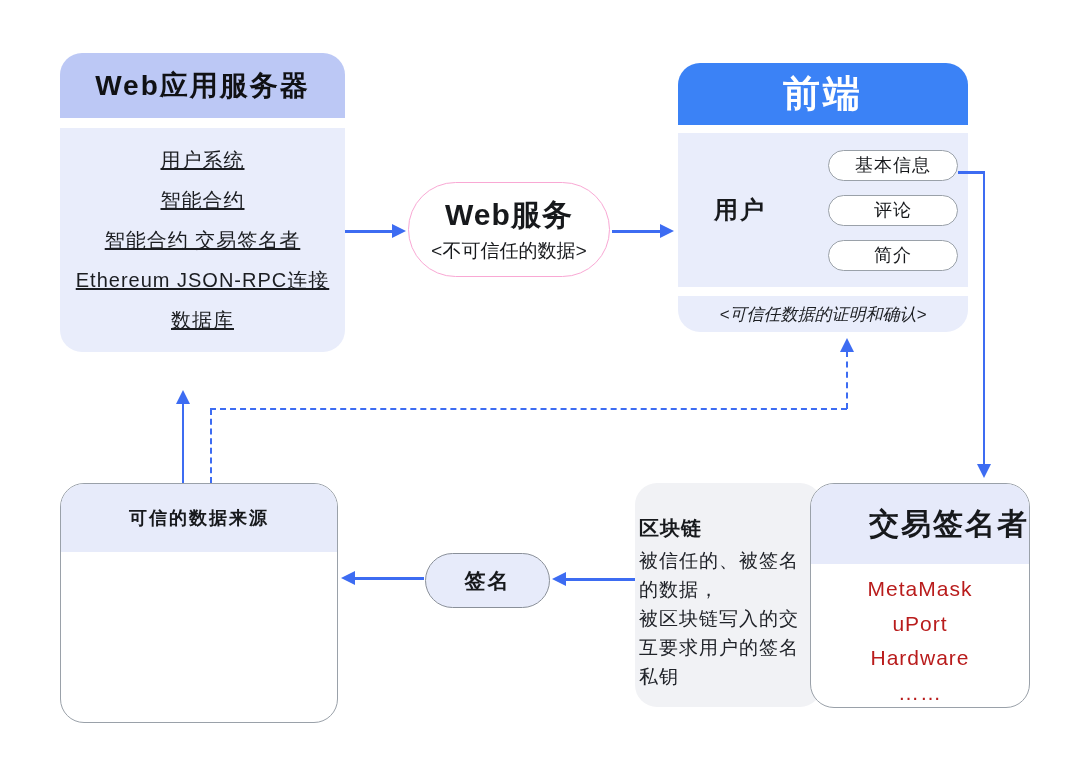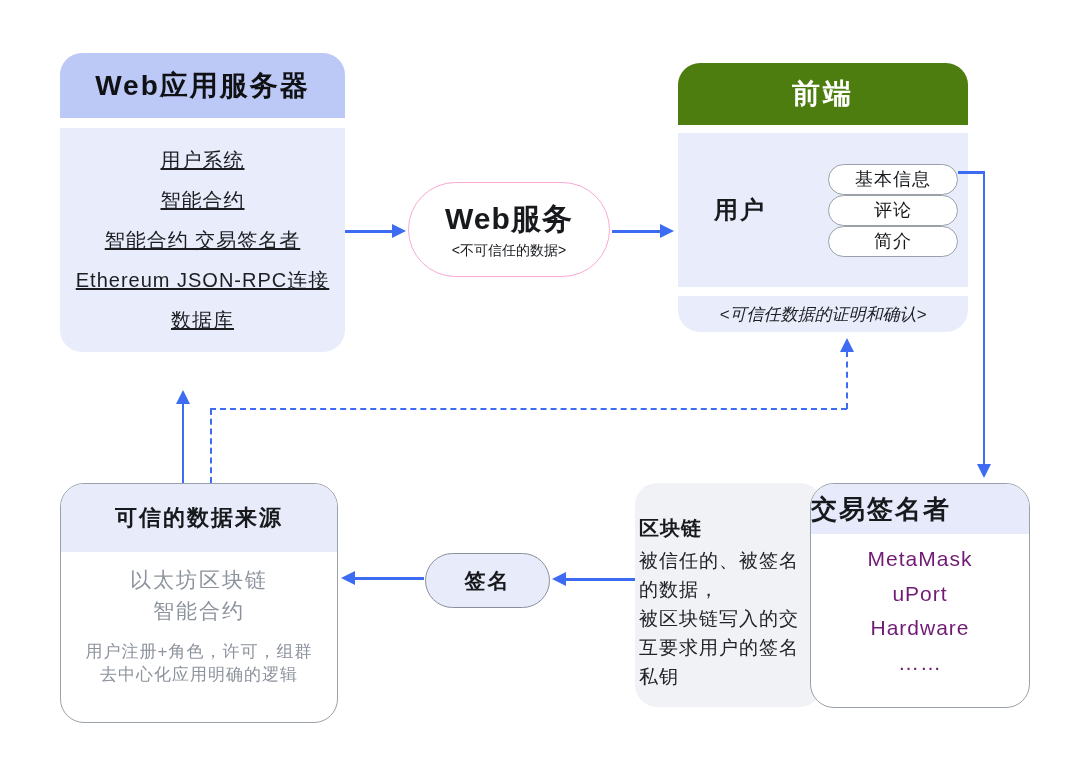--- a/index.html
+++ b/index.html
@@ -7,49 +7,49 @@
   body{font-family:"Liberation Sans","DejaVu Sans",sans-serif;color:#17191c;}
   .canvas{position:relative;width:1080px;height:774px;background:#ffffff;overflow:hidden;}
   .abs{position:absolute;}
 
   
   .hdr-peri{background:#bcc8f5;border-radius:22px 22px 0 0;display:flex;align-items:center;justify-content:center;
     font-weight:bold;font-size:28px;letter-spacing:2px;color:#101114;}
   .body-lav{background:#e9edfb;display:flex;flex-direction:column;justify-content:space-around;
     align-items:center;font-size:20px;letter-spacing:1px;color:#1b1d21;padding:12px 0;}
   .round-bottom{border-radius:0 0 22px 22px;}
-  .hdr-blue{background:#4d7c0f;border-radius:22px 22px 0 0;display:flex;align-items:center;justify-content:center;
-    font-weight:bold;font-size:28px;letter-spacing:3px;color:#ffffff;}
+  .hdr-blue{background:#3b82f6;border-radius:22px 22px 0 0;display:flex;align-items:center;justify-content:center;
+    font-weight:bold;font-size:37px;letter-spacing:3px;color:#ffffff;}
   .fe-body{background:#e9edfb;display:flex;align-items:center;}
   .fe-user{font-weight:bold;font-size:24px;letter-spacing:2px;margin-left:36px;}
-  .pill-col{display:flex;flex-direction:column;margin-left:auto;margin-right:10px;}
+  .pill-col{display:flex;flex-direction:column;gap:14px;margin-left:auto;margin-right:10px;}
   .pill{width:130px;height:31px;background:#ffffff;border:1.5px solid #9aa1a9;border-radius:16px;
     display:flex;align-items:center;justify-content:center;font-size:18px;letter-spacing:1px;}
   .fe-strip{background:#e9edfb;border-radius:0 0 22px 22px;display:flex;align-items:center;justify-content:center;
     font-size:17px;color:#1b1d21;}
   .oval{background:#ffffff;border:1px solid #f9a8d4;border-radius:50px;display:flex;flex-direction:column;
     align-items:center;justify-content:center;}
   .oval-title{font-weight:bold;font-size:30px;letter-spacing:1px;}
-  .oval-sub{font-size:14px;margin-top:2px;}
+  .oval-sub{font-size:19px;margin-top:2px;font-family:Liberation Mono, monospace;}
   .sign-oval{background:#e7ebfa;border:1.5px solid #8a9099;border-radius:28px;display:flex;align-items:center;
     justify-content:center;font-weight:bold;font-size:21px;letter-spacing:2px;}
   .trusted{background:#ffffff;border:1.5px solid #9aa1a9;border-radius:24px;overflow:hidden;}
   .trusted-hdr{background:#e7ebfa;height:68px;display:flex;align-items:center;justify-content:center;
-    font-weight:bold;font-size:22px;letter-spacing:2px;}
+    font-weight:bold;font-size:18px;letter-spacing:2px;}
   .trusted-body{display:flex;flex-direction:column;align-items:center;padding-top:12px;}
   .t-primary{color:#8c939d;font-size:21px;line-height:31px;letter-spacing:2px;}
   .t-secondary{color:#8c939d;font-size:17px;line-height:23px;letter-spacing:1px;margin-top:14px;text-align:center;}
   .bchain{background:#f1f2f5;border-radius:22px;padding:32px 12px 0 4px;}
   .bchain-title{font-weight:bold;font-size:20px;letter-spacing:1px;margin-bottom:4px;}
   .bchain-line{font-size:19px;line-height:29px;letter-spacing:1px;color:#202329;}
   .signer{background:#ffffff;border:1.5px solid #9aa1a9;border-radius:24px;overflow:hidden;}
-  .signer-hdr{background:#e6eafa;height:50px;display:flex;align-items:center;justify-content:flex-start;
-    font-weight:bold;font-size:26px;letter-spacing:2px;}
+  .signer-hdr{background:#e6eafa;height:80px;display:flex;align-items:center;justify-content:flex-end;
+    font-weight:bold;font-size:30px;letter-spacing:2px;}
   .signer-body{display:flex;flex-direction:column;align-items:center;justify-content:space-around;
-    padding:8px 0 14px 0;height:160px;color:#701a75;font-size:21px;letter-spacing:1px;}
+    padding:8px 0 14px 0;height:160px;color:#b91c1c;font-size:21px;letter-spacing:1px;}
 
   
   .ln{background:#3d6cf2;}
   .dash-v{width:0;border-left:2px dashed #3d6cf2;}
   .dash-h{height:0;border-top:2px dashed #3d6cf2;}
   .head{width:0;height:0;}
   .head-right{border-top:7px solid transparent;border-bottom:7px solid transparent;border-left:14px solid #3d6cf2;}
   .head-left{border-top:7px solid transparent;border-bottom:7px solid transparent;border-right:14px solid #3d6cf2;}
   .head-up{border-left:7px solid transparent;border-right:7px solid transparent;border-bottom:14px solid #3d6cf2;}
   .head-down{border-left:7px solid transparent;border-right:7px solid transparent;border-top:14px solid #3d6cf2;}
@@ -108,30 +108,20 @@
       <span>uPort</span>
       <span>Hardware</span>
       <span>……</span>
     </div>
   </div>
 
   <div class="abs trusted" style="left:60px;top:483px;width:278px;height:240px;">
     <div class="trusted-hdr">
       <span>可信的数据来源</span>
     </div>
-    <div class="trusted-body">
-      <div class="t-primary" style="text-align:center;">
-        <div>以太坊区块链</div>
-        <div>智能合约</div>
-      </div>
-      <div class="t-secondary">
-        <div>用户注册+角色，许可，组群</div>
-        <div>去中心化应用明确的逻辑</div>
-      </div>
-    </div>
   </div>
 
   <div class="abs sign-oval" style="left:425px;top:553px;width:125px;height:55px;">
     <span>签名</span>
   </div>
 
   <div class="abs ln" style="left:345px;top:230px;width:48px;height:2.5px;"></div>
   <div class="abs head head-right" style="left:392px;top:224px;"></div>
 
   <div class="abs ln" style="left:612px;top:230px;width:49px;height:2.5px;"></div>

